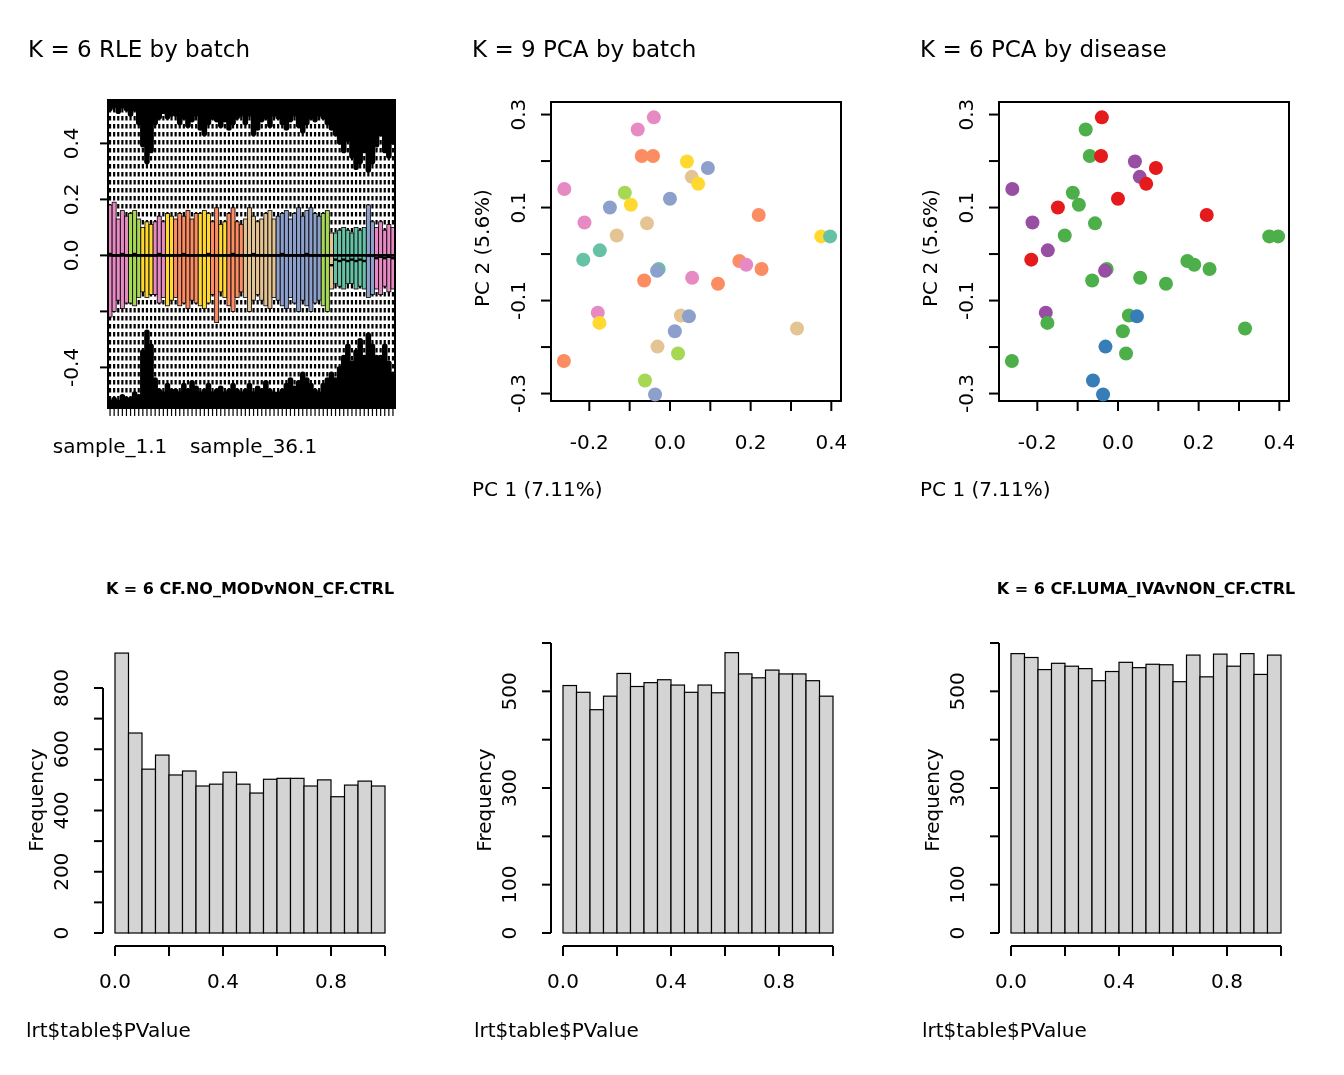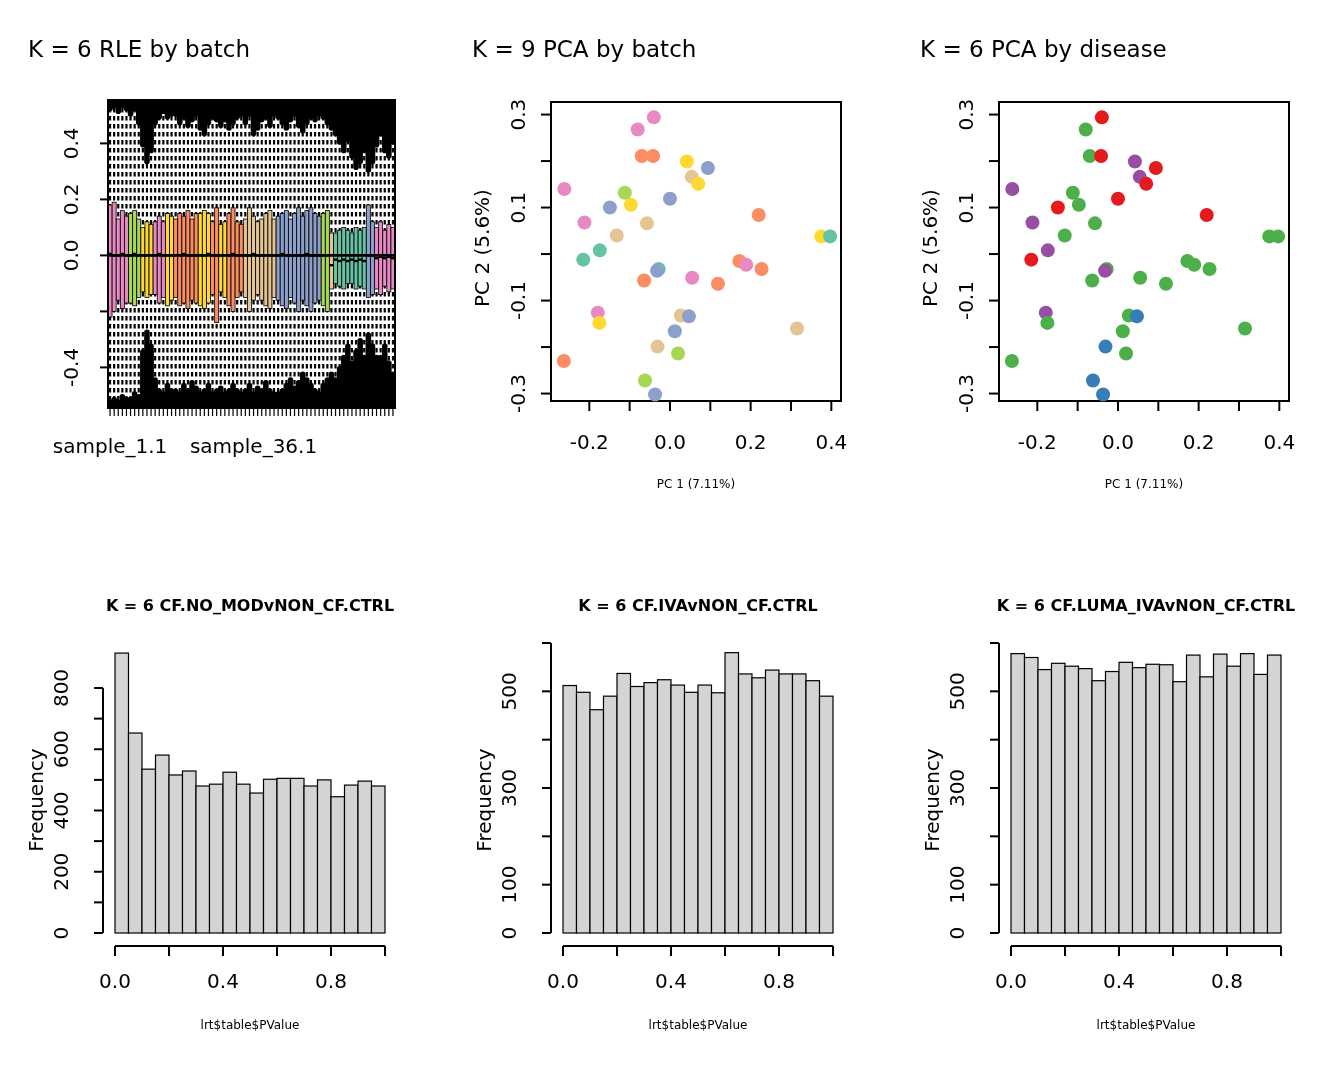--- a/index.html
+++ b/index.html
@@ -1,22 +1,22 @@
 <!DOCTYPE html>
 <html><head>
 <meta charset="utf-8">
 <style>
   html,body{margin:0;padding:0;background:#ffffff;}
   body{font-family:"DejaVu Sans","Liberation Sans",sans-serif;color:#000;}
   #page{position:relative;width:1344px;height:1075px;background:#fff;overflow:hidden;}
   .panel{position:absolute;}
   .panel svg{position:absolute;left:0;top:0;font-family:"DejaVu Sans","Liberation Sans",sans-serif;}
   .title-lg{position:absolute;top:36px;left:0;width:100%;text-align:left;font-weight:normal;font-size:23px;white-space:nowrap;}
-  .title-sm{position:absolute;top:36px;left:0;width:100%;text-align:center;font-weight:bold;font-size:16px;white-space:nowrap;}
-  .xlab{position:absolute;left:0;width:100%;text-align:center;font-size:12px;white-space:nowrap;}
+  .title-sm{position:absolute;top:19px;left:0;width:100%;text-align:center;font-weight:bold;font-size:16px;white-space:nowrap;}
+  .xlab{position:absolute;left:0;width:100%;text-align:left;font-size:20px;white-space:nowrap;}
   .ylab{position:absolute;width:300px;height:26px;line-height:26px;text-align:center;font-size:20px;transform:rotate(-90deg);white-space:nowrap;}
 </style>
 </head>
 <body>
 
 <div id="page">
 
   <div class="panel" style="left:0px;top:0px;width:448px;height:560px">
     <svg id="chart0" width="448" height="560">
         <defs>
@@ -696,21 +696,20 @@
         <line x1="115" x2="115" y1="386" y2="396" stroke="#000" stroke-width="2"></line>
         <text x="115" y="428" text-anchor="middle" font-size="20" fill="#000">0.0</text>
         <line x1="169" x2="169" y1="386" y2="396" stroke="#000" stroke-width="2"></line>
         <line x1="223" x2="223" y1="386" y2="396" stroke="#000" stroke-width="2"></line>
         <text x="223" y="428" text-anchor="middle" font-size="20" fill="#000">0.4</text>
         <line x1="277" x2="277" y1="386" y2="396" stroke="#000" stroke-width="2"></line>
         <line x1="331" x2="331" y1="386" y2="396" stroke="#000" stroke-width="2"></line>
         <text x="331" y="428" text-anchor="middle" font-size="20" fill="#000">0.8</text>
         <line x1="385" x2="385" y1="386" y2="396" stroke="#000" stroke-width="2"></line>
       </svg>
-    <div class="title-sm" style="transform:translateX(26px)">K = 6 CF.IVAvNON_CF.CTRL</div>
     <div class="xlab" style="top:458px;transform:translateX(26px)">lrt$table$PValue</div>
     <div class="ylab" style="left:-114px;top:227px">Frequency</div>
   </div>
 
   <div class="panel" style="left:896px;top:560px;width:448px;height:515px">
     <svg id="chart5" width="448" height="515">
         <rect x="115" y="93.63333333333333" width="13.5" height="279.3666666666667" fill="#D4D4D4" stroke="#000" stroke-width="1.2"></rect>
         <rect x="128.5" y="97.5" width="13.5" height="275.5" fill="#D4D4D4" stroke="#000" stroke-width="1.2"></rect>
         <rect x="142" y="109.58333333333331" width="13.5" height="263.4166666666667" fill="#D4D4D4" stroke="#000" stroke-width="1.2"></rect>
         <rect x="155.5" y="103.30000000000001" width="13.5" height="269.7" fill="#D4D4D4" stroke="#000" stroke-width="1.2"></rect>

